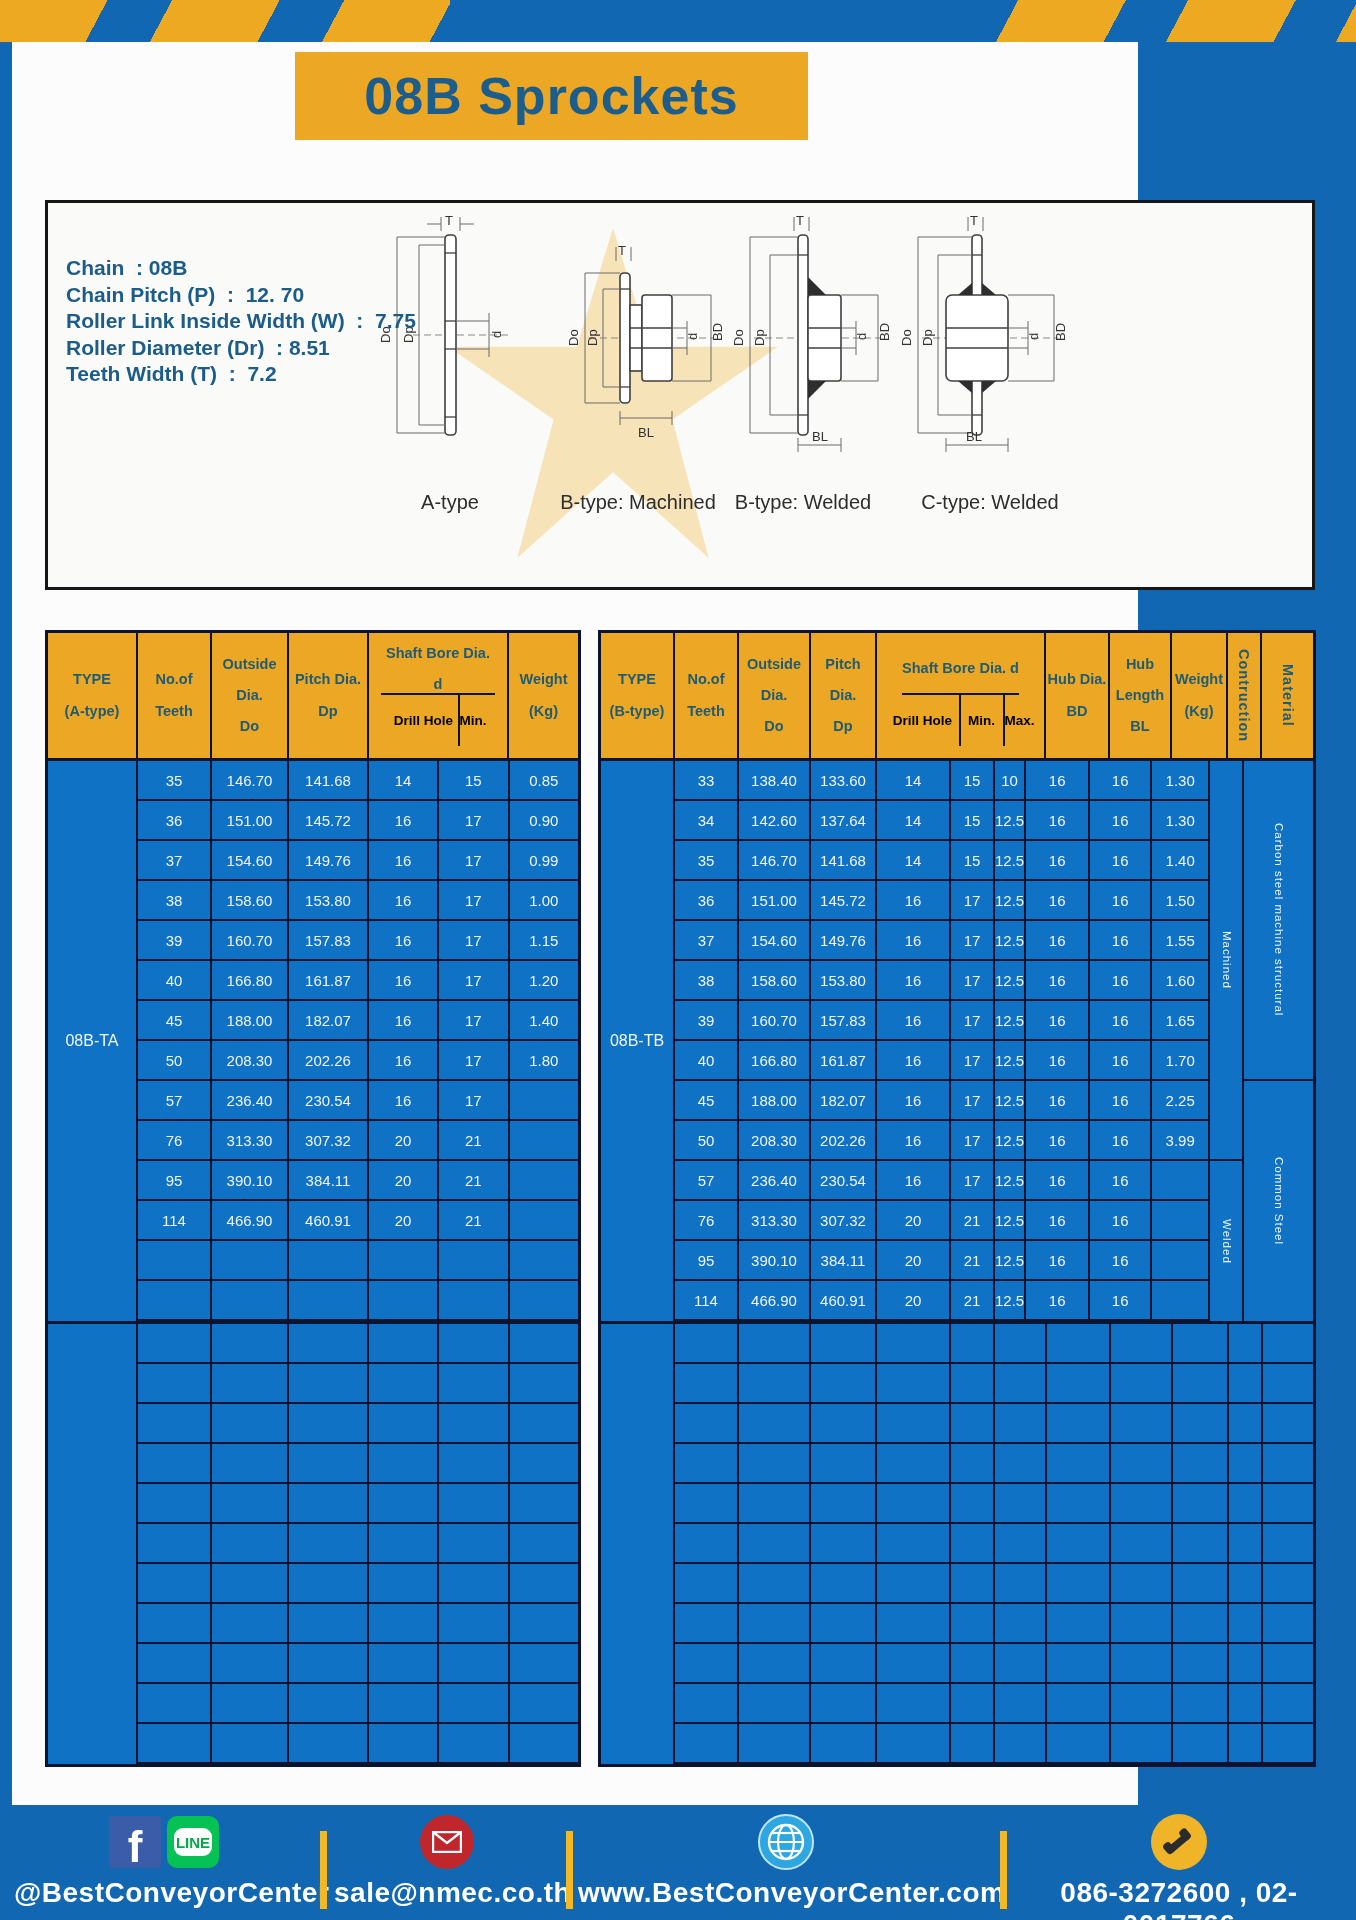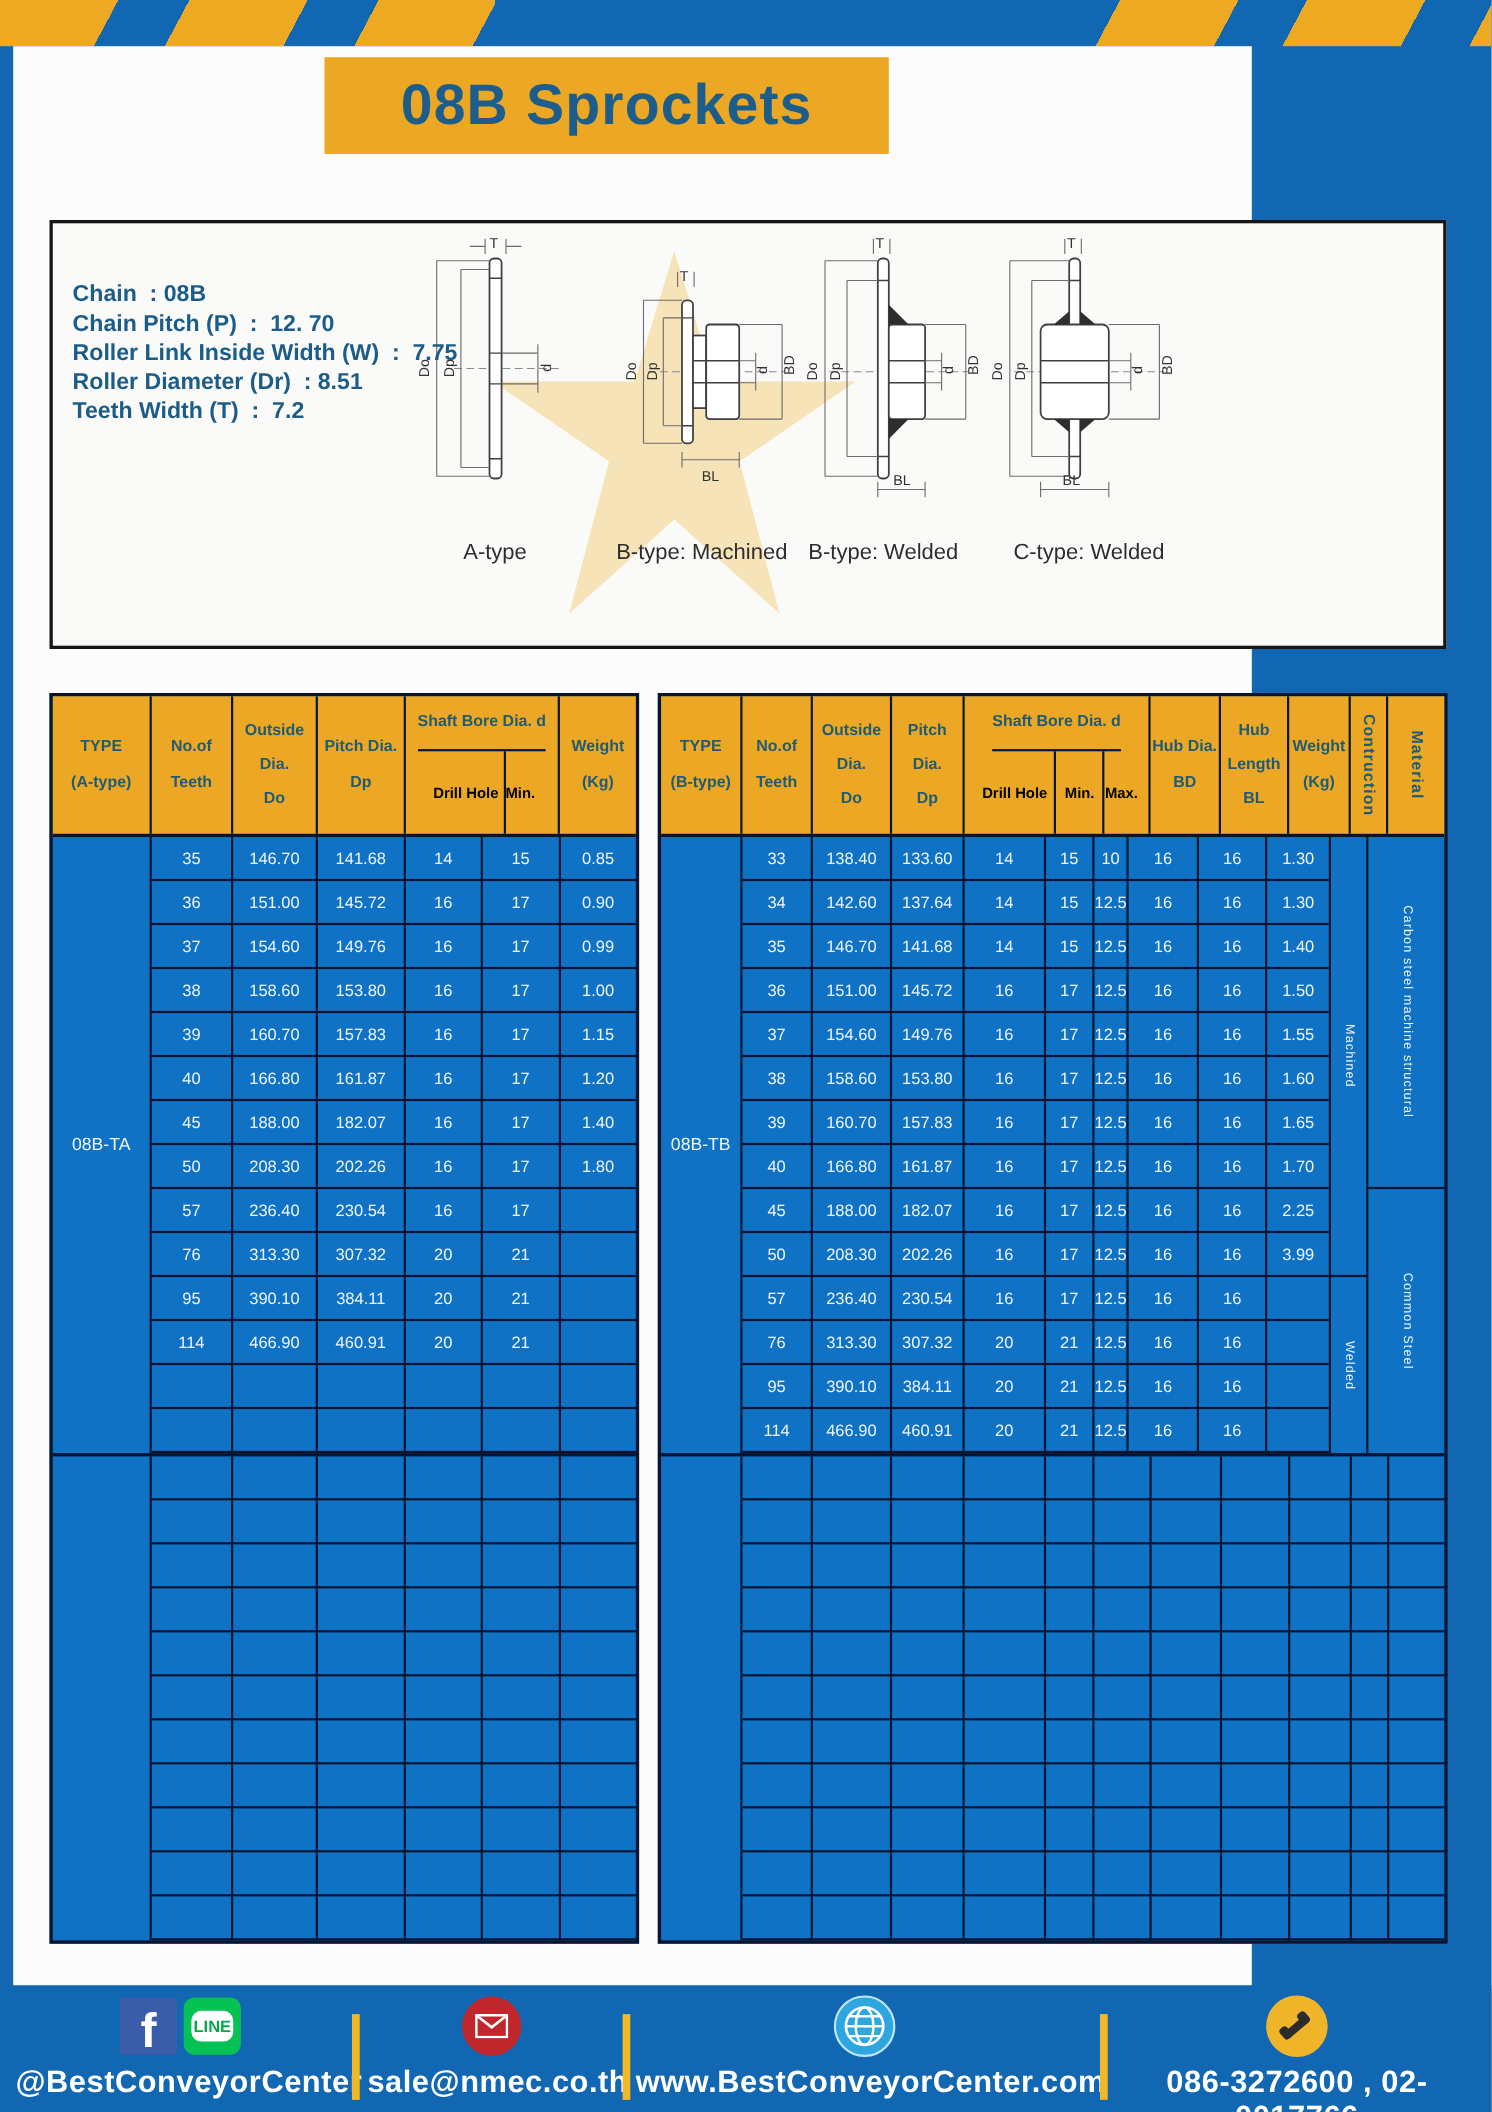--- a/index.html
+++ b/index.html
@@ -48,21 +48,21 @@
 
   
   .tbl { position:absolute; top:588px; border:3px solid #0a1430; background:#0f72c4; }
   .tbl-left  { left:33px;  width:536px; }
   .tbl-right { left:586px; width:718px; }
   .hdr { display:flex; height:128px; background:#eca824; border-bottom:3px solid #0a1430; }
   .hc { border-right:2px solid #0a1430; display:flex; align-items:center; justify-content:center;
         text-align:center; color:#1f5b74; font-weight:bold; font-size:14.5px;
         white-space:pre-line; line-height:2.15; }
   .hc:last-child { border-right:none; }
-  .hgroup { display:flex; flex-direction:column; padding:0; }
+  .hgroup { display:flex; flex-direction:column; padding:12px; }
   .gtop { height:50px; border-bottom:2px solid #0a1430; display:flex; align-items:center; justify-content:center;
           color:#1f5b74; font-weight:bold; font-size:14.5px; }
   .gbot { flex:1; display:flex; }
   .gsub { border-right:2px solid #0a1430; display:flex; align-items:center; justify-content:center;
           color:#000000; font-weight:bold; font-size:13.5px; text-align:center; }
   .gsub:last-child { border-right:none; }
   .vert { writing-mode:vertical-rl; line-height:1; letter-spacing:1px; white-space:nowrap; }
 
   .sect { display:flex; }
   .sect-a { height:563px; border-bottom:3px solid #0a1430; }

